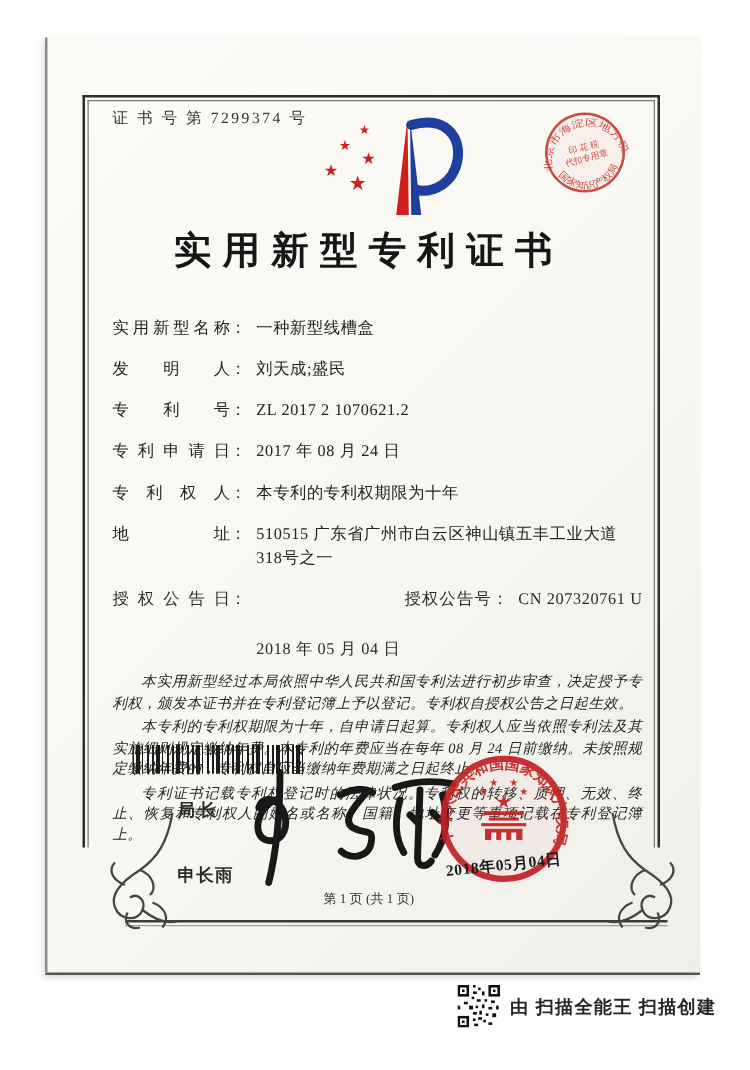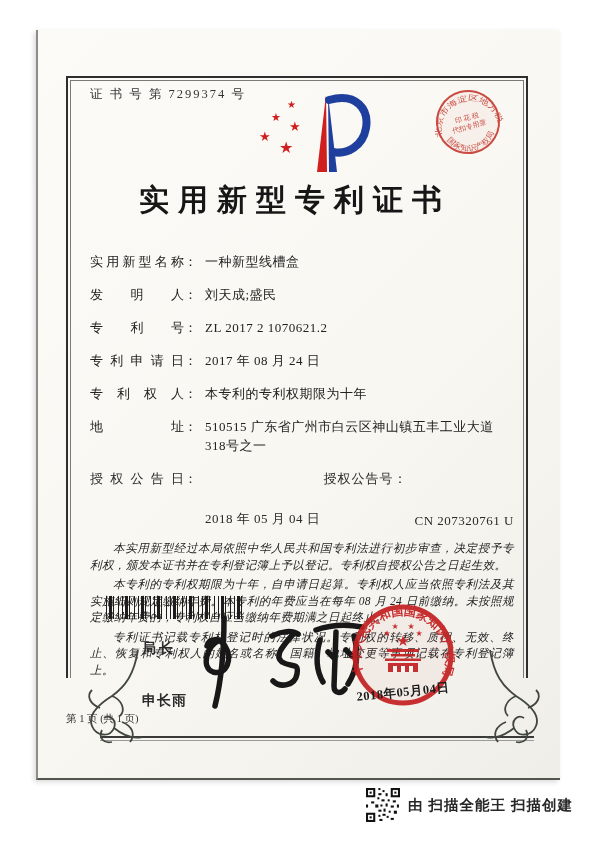--- a/index.html
+++ b/index.html
@@ -55,21 +55,21 @@
   }
   .signer-title{position:absolute;left:104px;top:610px;font-size:14px;font-weight:bold;letter-spacing:3px;}
   .signer-name{position:absolute;left:104px;top:662px;font-size:14px;font-weight:bold;letter-spacing:1px;}
   .signature{position:absolute;left:146px;top:580px;}
   .seal{position:absolute;left:312px;top:572px;opacity:0.93;}
   .seal-date{
     position:absolute;left:306px;top:654px;width:118px;text-align:center;
     font-size:12.5px;font-weight:bold;color:#1b1b1b;letter-spacing:0.5px;
     transform:rotate(-6deg);
   }
-  .page-footer{position:absolute;left:28px;top:682px;width:458px;text-align:left;font-size:10.5px;color:#333;}
+  .page-footer{position:absolute;left:28px;top:682px;width:458px;text-align:center;font-size:10.5px;color:#333;}
   .bottom-line{
     position:absolute;left:62px;top:706px;width:434px;height:2px;
     border-top:2px solid #3a3a3a;border-bottom:1px solid #9b9b9b;
   }
   .flourish{position:absolute;top:620px;}
   .flourish.left{left:40px;}
   .flourish.right{left:448px;transform:scaleX(-1);}
   .tax-stamp{position:absolute;left:392px;top:54px;transform:rotate(-15deg);opacity:0.9;}
   .qr{position:absolute;left:366px;top:788px;}
   .scanner-credit{
@@ -151,21 +151,21 @@
       <span class="fvalue">510515 广东省广州市白云区神山镇五丰工业大道318号之一</span>
     </div>
 
     <div class="grant-row">
       <span class="flabel">授权公告日</span>
         <span class="fcolon">：</span>
       <span class="fvalue" style="flex:none;margin-top:40px;">2018 年 05 月 04 日</span>
       <span class="grant-right">
         <span class="glabel">授权公告号</span>
           <span class="fcolon">：</span>
-        <span class="fvalue" style="flex:none;margin-top:42px;">CN 207320761 U</span>
+        <span class="fvalue" style="flex:none;">CN 207320761 U</span>
       </span>
     </div>
 
     <div class="paras">
       <p>本实用新型经过本局依照中华人民共和国专利法进行初步审查，决定授予专利权，颁发本证书并在专利登记簿上予以登记。专利权自授权公告之日起生效。</p>
       <p>本专利的专利权期限为十年，自申请日起算。专利权人应当依照专利法及其实施细则规定缴纳年费。本专利的年费应当在每年 08 月 24 日前缴纳。未按照规定缴纳年费的，专利权自应当缴纳年费期满之日起终止。</p>
       <p>专利证书记载专利权登记时的法律状况。专利权的转移、质押、无效、终止、恢复和专利权人的姓名或名称、国籍、地址变更等事项记载在专利登记簿上。</p>
     </div>
   </div>
 

